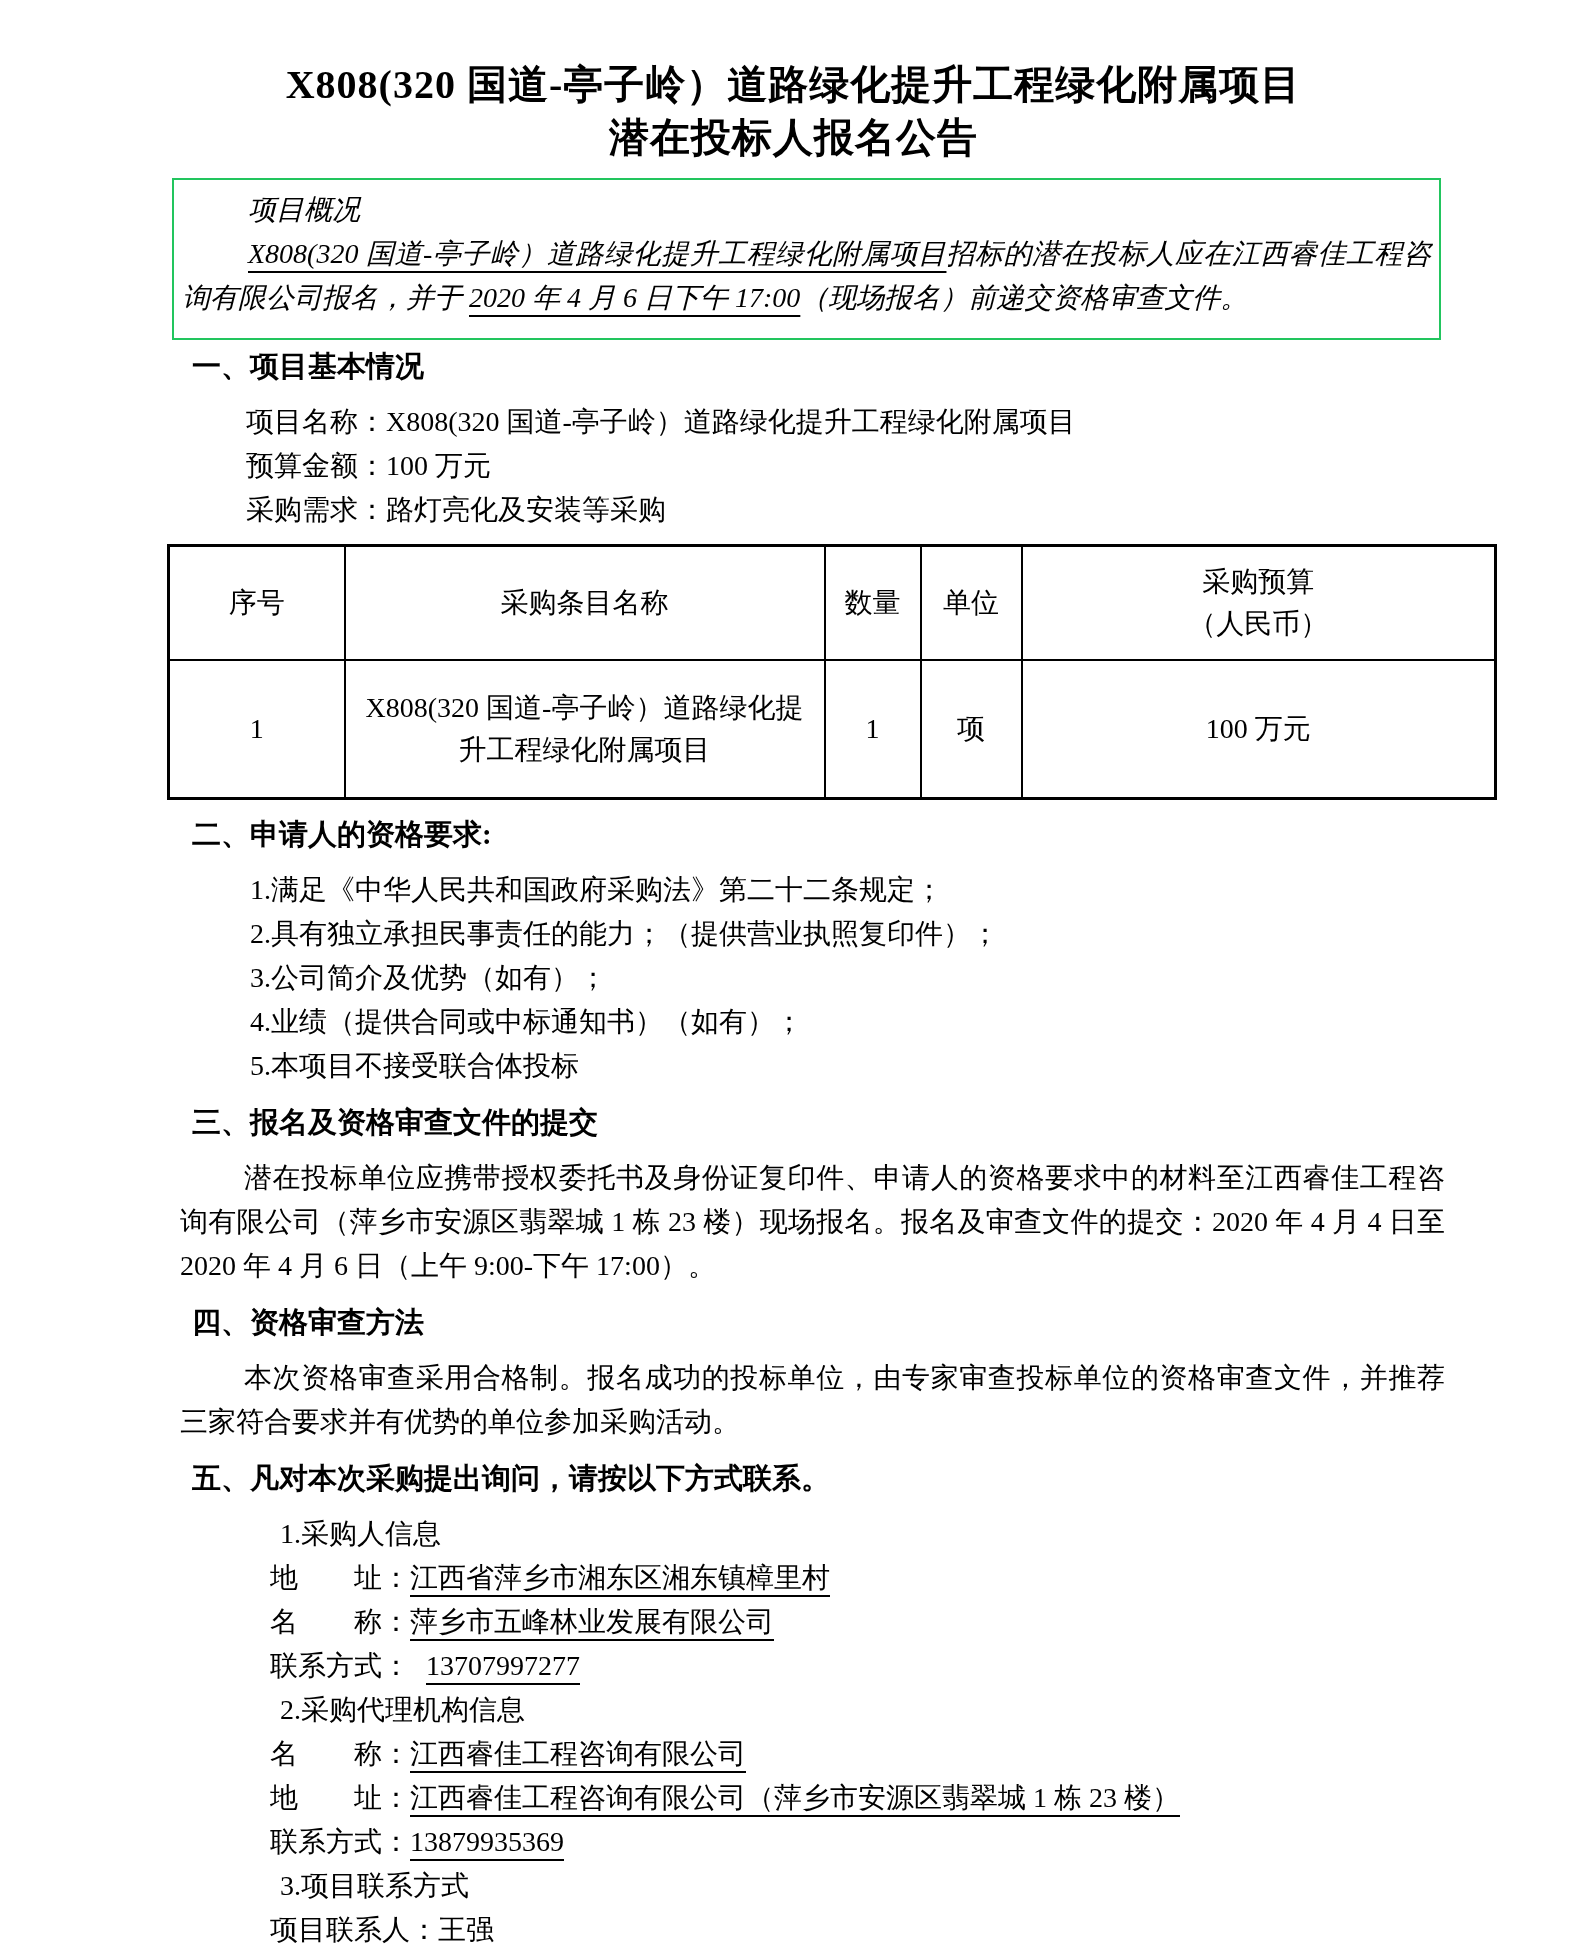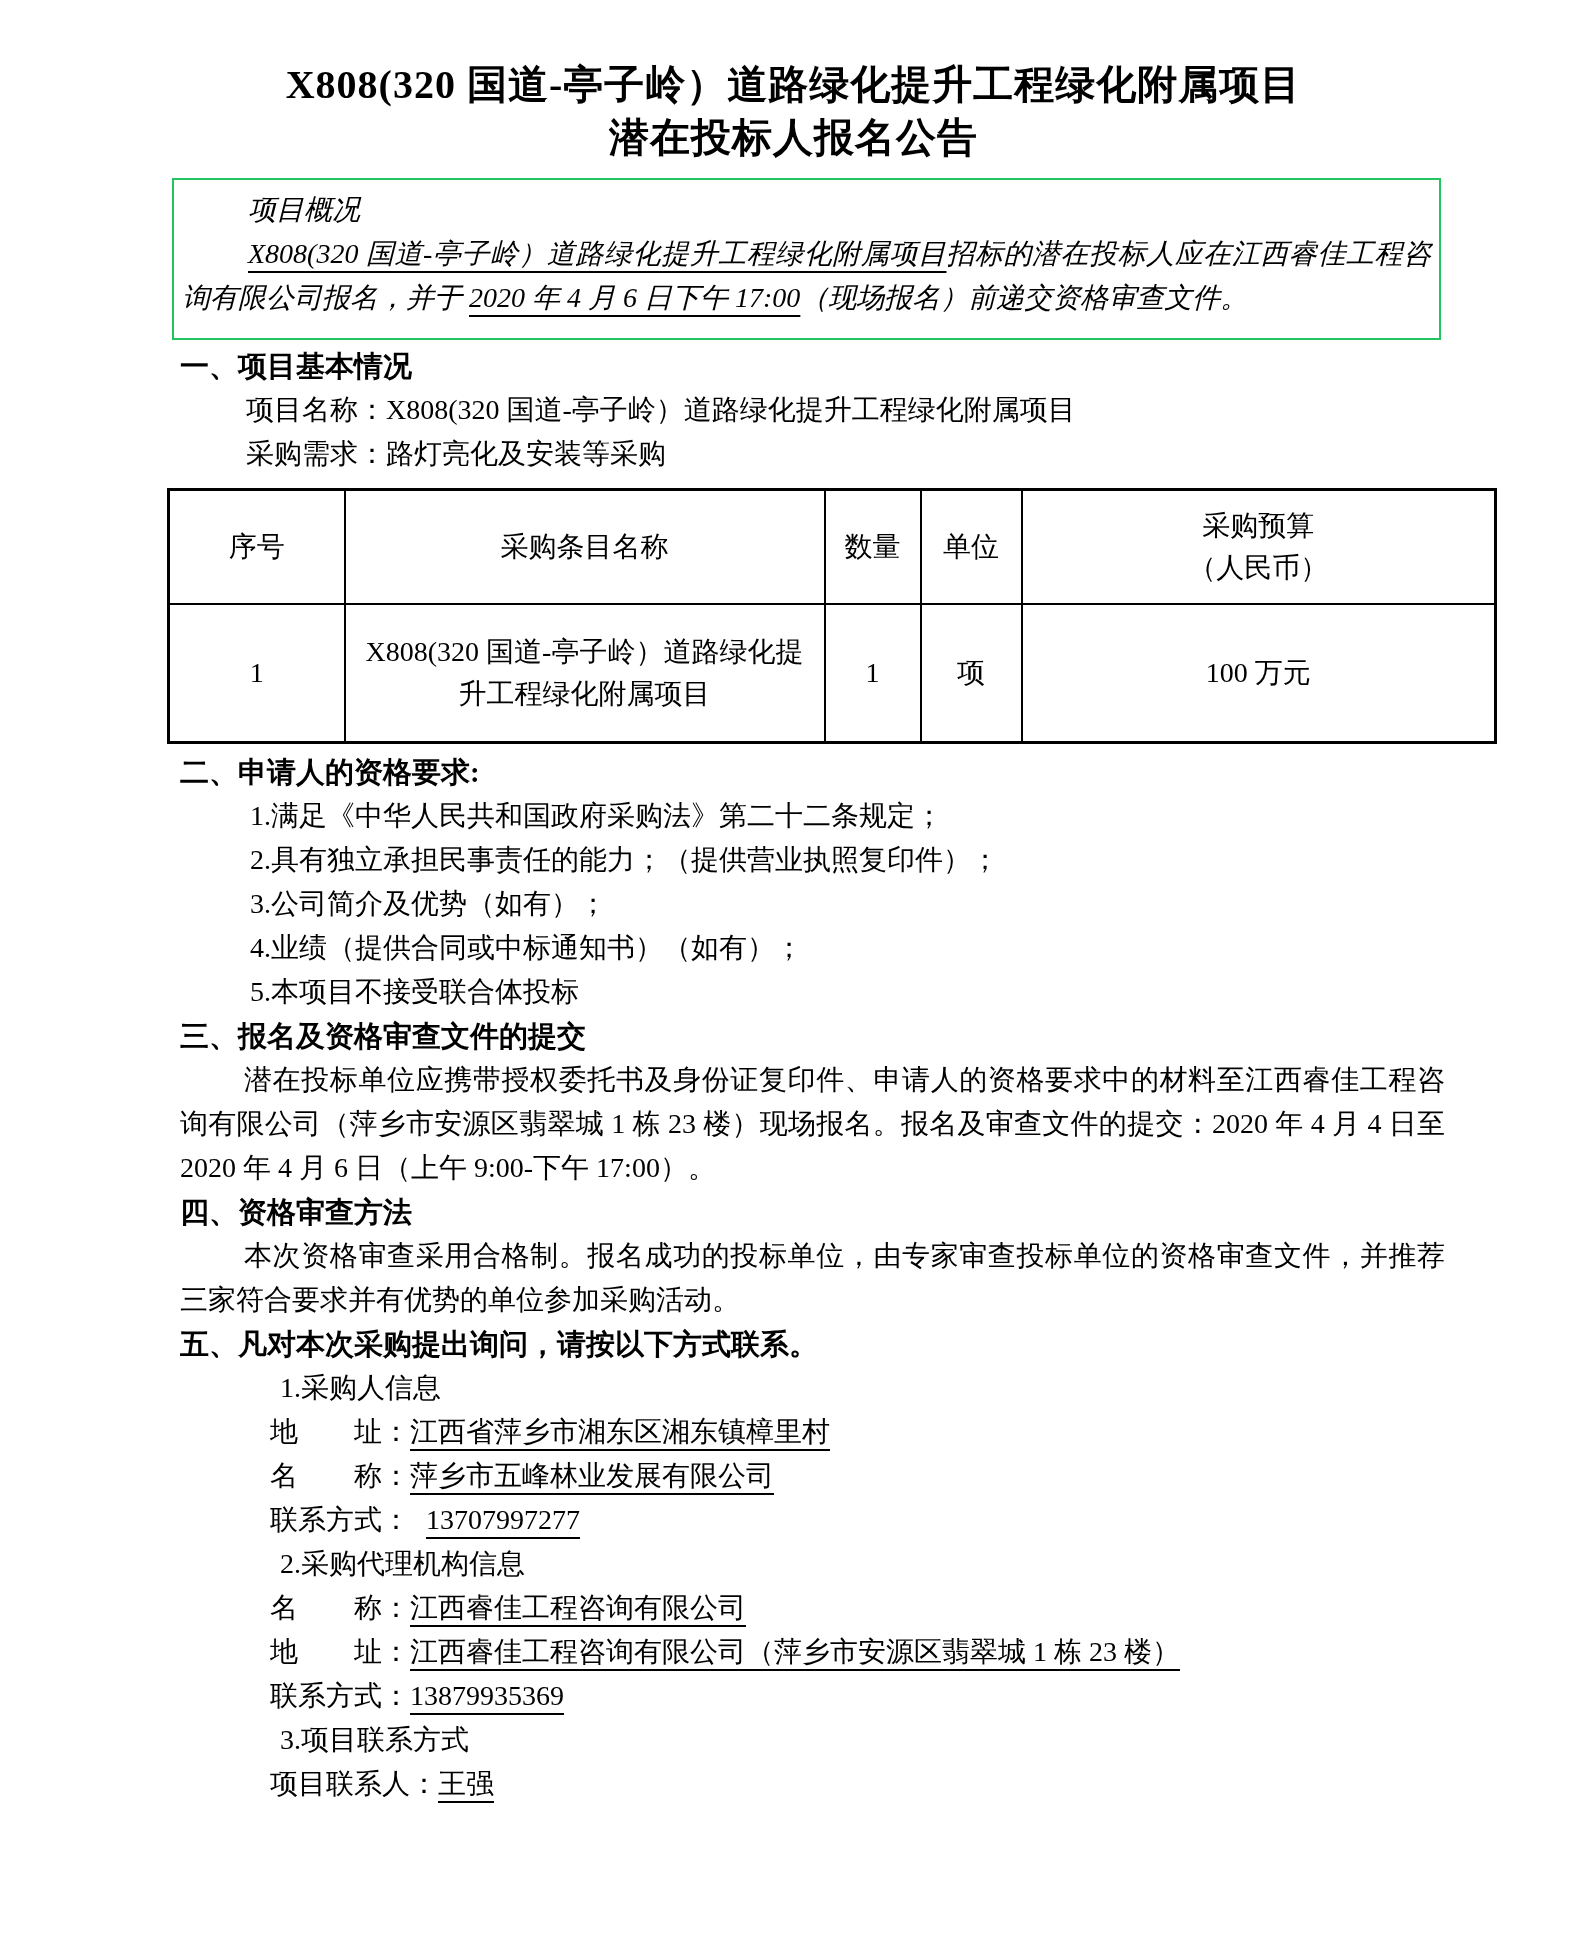--- a/index.html
+++ b/index.html
@@ -49,21 +49,21 @@
     text-underline-offset: 8px;
   }
   .u-pad {
     padding: 0 16px;
   }
   .content {
     margin: 0 142px 0 180px;
   }
   .sec-heading {
     font-weight: bold;
-    margin: 0;
+    margin: 12px;
     font-size: 29px;
   }
   .sec-heading.gap-top {
     margin-top: 4px;
   }
   .sub-line {
     margin: 0 0 0 66px;
   }
   .req-item {
     margin: 0 0 0 70px;
@@ -116,20 +116,21 @@
 
   <div class="overview-box">
     <p class="overview-label">项目概况</p>
     <p class="overview-para"><span class="u">X808(320 国道-亭子岭）道路绿化提升工程绿化附属项目</span><span>招标的潜在投标人应在江西睿佳工程咨询有限公司报名，并于 </span><span class="u">2020 年 4 月 6 日下午 17:00</span><span>（现场报名）前递交资格审查文件。</span></p>
   </div>
 
   <div class="content">
 
     <p class="sec-heading gap-top">一、项目基本情况</p>
     <p class="sub-line">项目名称：X808(320 国道-亭子岭）道路绿化提升工程绿化附属项目</p>
+    <p class="sub-line">预算金额：100 万元</p>
     <p class="sub-line">采购需求：路灯亮化及安装等采购</p>
 
     <table class="purchase-table">
       <colgroup>
         <col style="width:176px">
         <col style="width:480px">
         <col style="width:96px">
         <col style="width:101px">
         <col style="width:474px">
       </colgroup>

